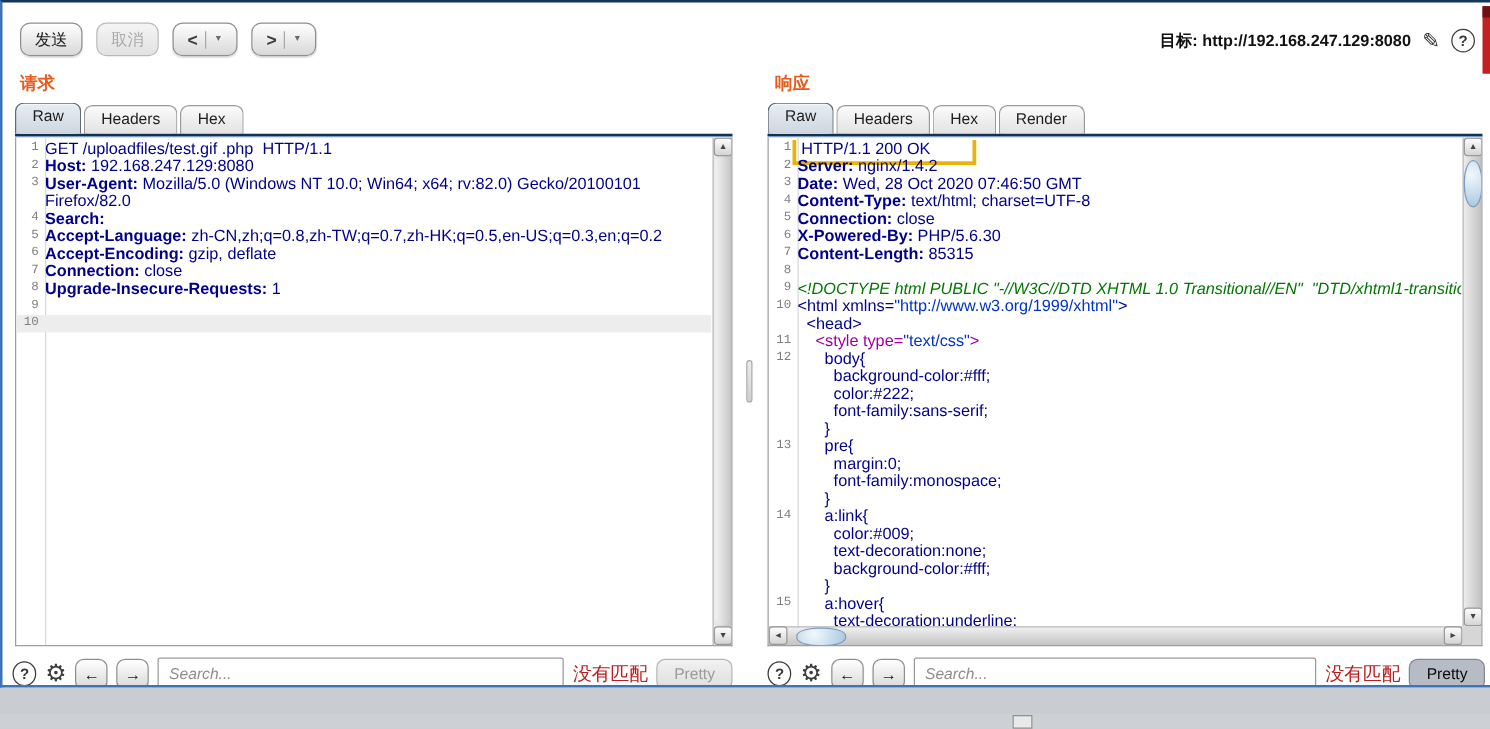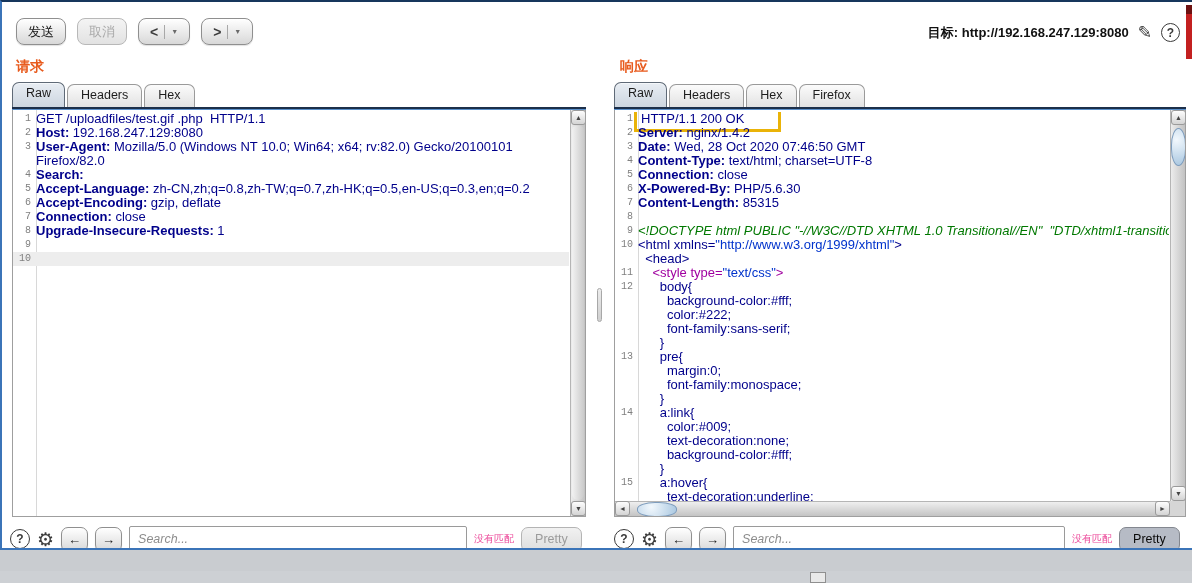--- a/index.html
+++ b/index.html
@@ -83,21 +83,21 @@
   .sq-btn {
     width:27px; height:25px; border:1px solid #8f8f8f; border-radius:7px;
     background:linear-gradient(#ffffff,#d8d8d8); display:inline-flex; align-items:center; justify-content:center;
     font-size:13px; color:#222; box-shadow:0 1px 1px rgba(0,0,0,.12);
   }
   .search-input {
     height:26px; border:1px solid #9a9a9a; background:#fff; font-size:12.5px; padding:0 8px;
     font-family:"Liberation Sans", sans-serif; color:#222; border-radius:2px;
   }
   .search-input::placeholder { color:#8d8d8d; font-style:italic; }
-  .match-label { font-size:10px; color:#ec4899; white-space:nowrap; }
+  .match-label { font-size:15px; color:#b91c1c; white-space:nowrap; }
   .pretty-btn {
     height:25px; padding:0 13px; border-radius:7px; font-size:12.5px;
     display:inline-flex; align-items:center; justify-content:center;
   }
   .pretty-btn.off { background:linear-gradient(#f1f1f1,#dedede); border:1px solid #b4b4b4; color:#9b9b9b; }
   .pretty-btn.on { background:#b6bbc5; border:1px solid #83878f; color:#0a0a0a; }
   
   .status-left { position:absolute; left:8px; top:552px; font-size:18px; color:#1c1c1c; }
   .status-right { position:absolute; right:7px; top:553px; font-size:12.5px; color:#2a2a2a; z-index:3; }
   .watermark { position:absolute; right:2px; top:544px; font-size:19px; color:#c7cad0; z-index:1; white-space:nowrap; }
@@ -167,21 +167,21 @@
     </div>
   </div>
 
   <div class="splitter-grip"></div>
 
   <div class="panel-title" style="left:618px; top:56px;">响应</div>
   <div class="tabbar" style="left:612px; top:80px;" id="res-tabs">
       <div class="tab active">Raw</div>
       <div class="tab">Headers</div>
       <div class="tab">Hex</div>
-      <div class="tab">Firefox</div>
+      <div class="tab">Render</div>
     </div>
   <div class="tab-underline" style="left:612px; top:105px; width:572px;"></div>
   <div class="editor" style="left:612px; top:108px; width:572px; height:407px;" id="res-editor">
     <div class="gutter-sep" style="left:23px;"></div>
     <div id="res-lines" style="position:absolute; left:0; top:2px; right:16px; bottom:15px; overflow:hidden;">
         <div class="ed-line"><span class="ln">1</span><span class="code"><span class="boxed"><span class="tk-p">HTTP/1.1 200 OK</span></span></span></div>
         <div class="ed-line"><span class="ln">2</span><span class="code"><span class="tk-h">Server:</span><span class="tk-p"> nginx/1.4.2</span></span></div>
         <div class="ed-line"><span class="ln">3</span><span class="code"><span class="tk-h">Date:</span><span class="tk-p"> Wed, 28 Oct 2020 07:46:50 GMT</span></span></div>
         <div class="ed-line"><span class="ln">4</span><span class="code"><span class="tk-h">Content-Type:</span><span class="tk-p"> text/html; charset=UTF-8</span></span></div>
         <div class="ed-line"><span class="ln">5</span><span class="code"><span class="tk-h">Connection:</span><span class="tk-p"> close</span></span></div>

